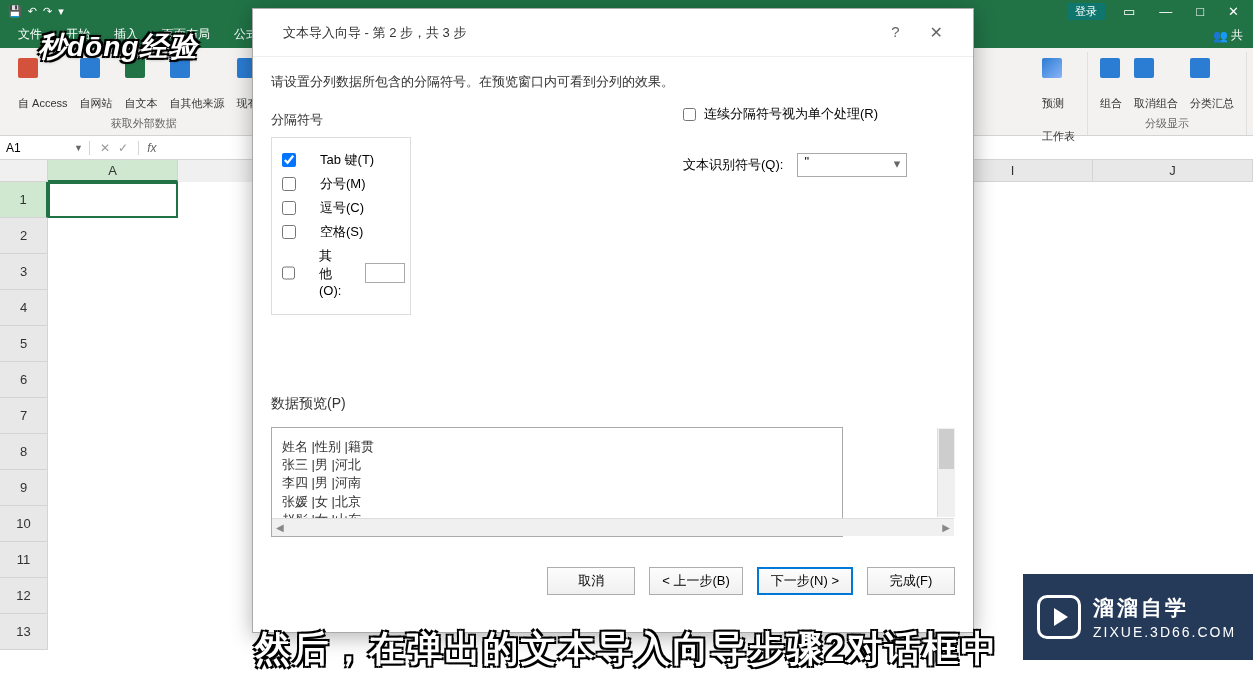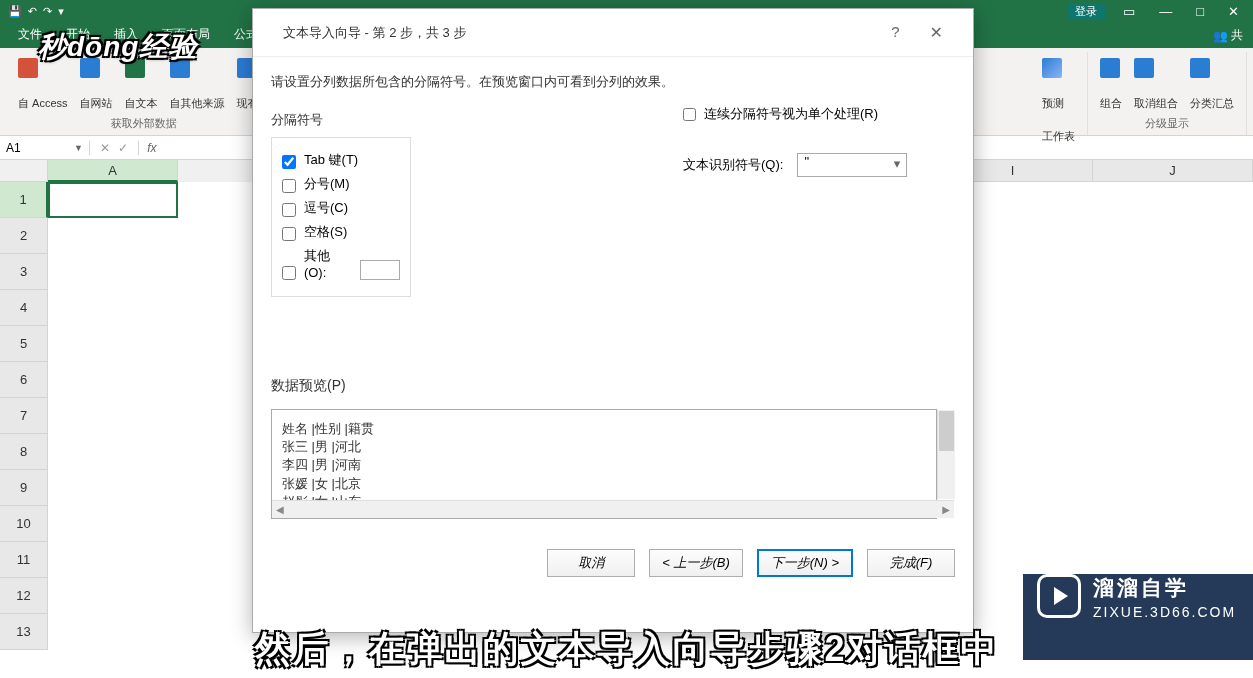--- a/index.html
+++ b/index.html
@@ -64,50 +64,50 @@
     .dialog-titlebar-right { margin-left: auto; display: flex; gap: 30px; }
     .dialog-help { font-size: 15px; color: #666; cursor: pointer; }
     .dialog-close { font-size: 16px; color: #666; cursor: pointer; }
     .dialog-body { padding: 16px 18px; }
     .dialog-instruction { font-size: 13px; color: #333; margin-bottom: 20px; }
     
     .delimiter-section { margin-bottom: 20px; }
     .delimiter-section-label { font-size: 13px; color: #333; margin-bottom: 8px; }
     .delimiter-frame { border: 1px solid #ddd; border-top: none; padding: 8px 10px 10px; width: 140px; position: relative; }
     .delimiter-frame::before { content: ''; position: absolute; top: 0; left: 0; right: 0; border-top: 1px solid #ddd; }
-    .delimiter-row { display: flex; align-items: flex-end; gap: 8px; margin: 6px 0; font-size: 13px; }
+    .delimiter-row { display: flex; align-items: center; gap: 24px; margin: 6px 0; font-size: 13px; }
     .delimiter-row input[type=checkbox] { width: 14px; height: 14px; }
     .delimiter-row input[type=text] { width: 40px; height: 20px; border: 1px solid #aaa; }
     
     .delimiter-right { position: absolute; left: 430px; top: 96px; }
     .consecutive-row { display: flex; align-items: center; gap: 8px; font-size: 13px; margin-bottom: 30px; }
     .textqual-row { display: flex; align-items: center; gap: 14px; font-size: 13px; }
     .textqual-select { width: 110px; height: 24px; border: 1px solid #aaa; padding: 0 6px; background: #fff; position: relative; }
     .textqual-select::after { content: '▾'; position: absolute; right: 6px; top: 2px; color: #666; }
     
     .red-highlight { position: absolute; left: 253px; top: 207px; width: 244px; height: 68px; border: 4px solid #ff0000; z-index: 50; pointer-events: none; }
     
     .preview-section { margin-top: 80px; }
     .preview-label { font-size: 14px; color: #333; margin-bottom: 14px; }
     .preview-box-wrap { position: relative; }
-    .preview-box { border: 1px solid #aaa; height: 110px; padding: 10px; font-size: 13px; color: #333; font-family: SimSun, monospace; overflow: auto; background: #fff; width: 666px; }
+    .preview-box { border: 1px solid #aaa; height: 110px; padding: 10px; font-size: 13px; color: #333; font-family: SimSun, monospace; overflow: auto; background: #fff; width: 572px; }
     .preview-box div { line-height: 1.4; white-space: pre; }
     .preview-scroll-v { position: absolute; right: 0; top: 1px; bottom: 20px; width: 18px; background: #f0f0f0; border-left: 1px solid #ddd; }
     .preview-scroll-v .thumb { background: #cdcdcd; height: 40px; margin: 1px; }
     .preview-scroll-h { position: absolute; left: 1px; right: 1px; bottom: 1px; height: 18px; background: #f0f0f0; border-top: 1px solid #ddd; display: flex; justify-content: space-between; align-items: center; padding: 0 4px; color: #888; font-size: 10px; }
     
     .dialog-buttons { display: flex; justify-content: flex-end; gap: 14px; padding: 14px 18px; }
-    .dialog-btn { min-width: 88px; height: 28px; border: 1px solid #adadad; background: linear-gradient(#fdfdfd,#f0f0f0); font-size: 13px; cursor: pointer; padding: 0 12px; font-style: italic; }
+    .dialog-btn { min-width: 88px; height: 28px; border: 1px solid #adadad; background: linear-gradient(#fdfdfd,#f0f0f0); font-size: 13px; cursor: pointer; padding: 0 12px; }
     .dialog-btn.primary { border: 2px solid #0078d7; }
     
     
     .subtitle { position: absolute; bottom: 0; left: 0; right: 0; text-align: center; font-size: 36px; font-weight: 700; color: #fff; text-shadow: -2px -2px 0 #000, 2px -2px 0 #000, -2px 2px 0 #000, 2px 2px 0 #000; padding-bottom: 4px; z-index: 200; letter-spacing: 2px; }
     
     
-    .brand-watermark { position: absolute; bottom: 18px; right: 0; width: 230px; height: 86px; background: #253a58; color: #fff; display: flex; gap: 12px; padding: 0 14px; z-index: 150; }
+    .brand-watermark { position: absolute; bottom: 18px; right: 0; width: 230px; height: 86px; background: #253a58; color: #fff; display: flex; align-items: center; gap: 12px; padding: 0 14px; z-index: 150; }
     .brand-watermark .play-icon { width: 44px; height: 44px; border: 3px solid #fff; border-radius: 10px; display: flex; align-items: center; justify-content: center; }
     .brand-watermark .play-icon::before { content: ''; border-left: 14px solid #fff; border-top: 9px solid transparent; border-bottom: 9px solid transparent; margin-left: 4px; }
     .brand-watermark .brand-text { display: flex; flex-direction: column; gap: 2px; }
     .brand-watermark .brand-name { font-size: 21px; font-weight: 700; letter-spacing: 3px; }
     .brand-watermark .brand-url { font-size: 14px; letter-spacing: 2px; }
   </style>
 </head>
 <body>
 
 <div class="titlebar">

